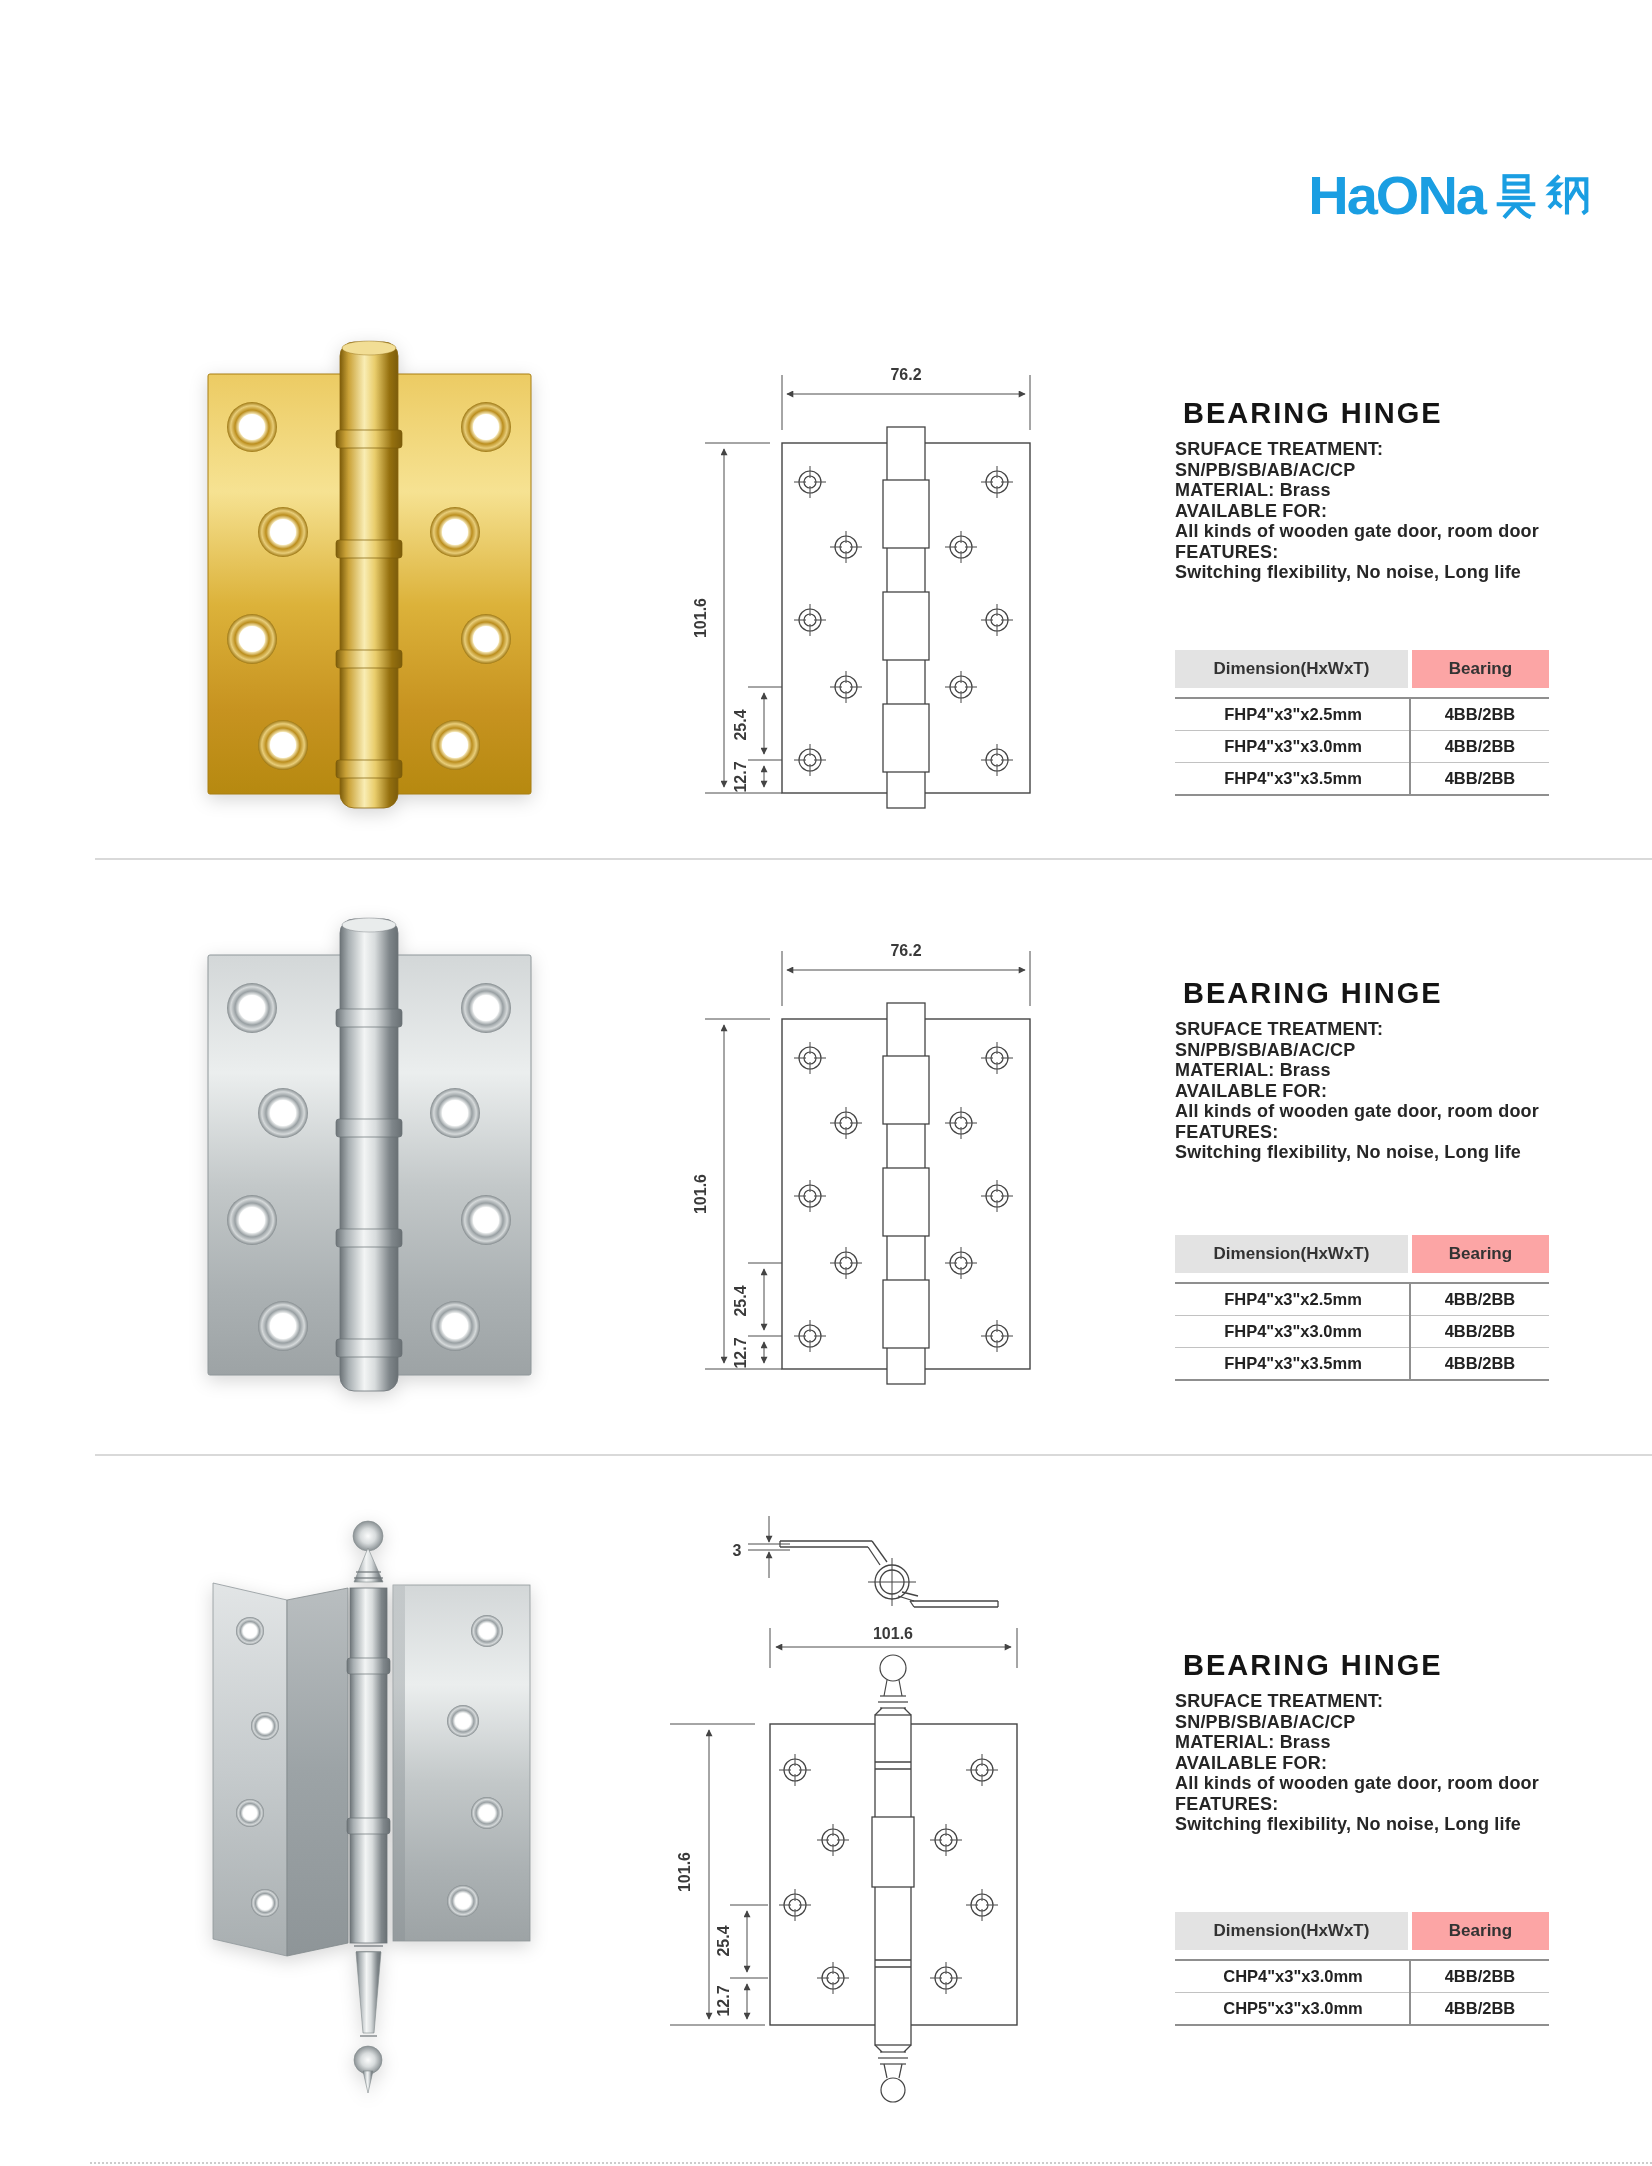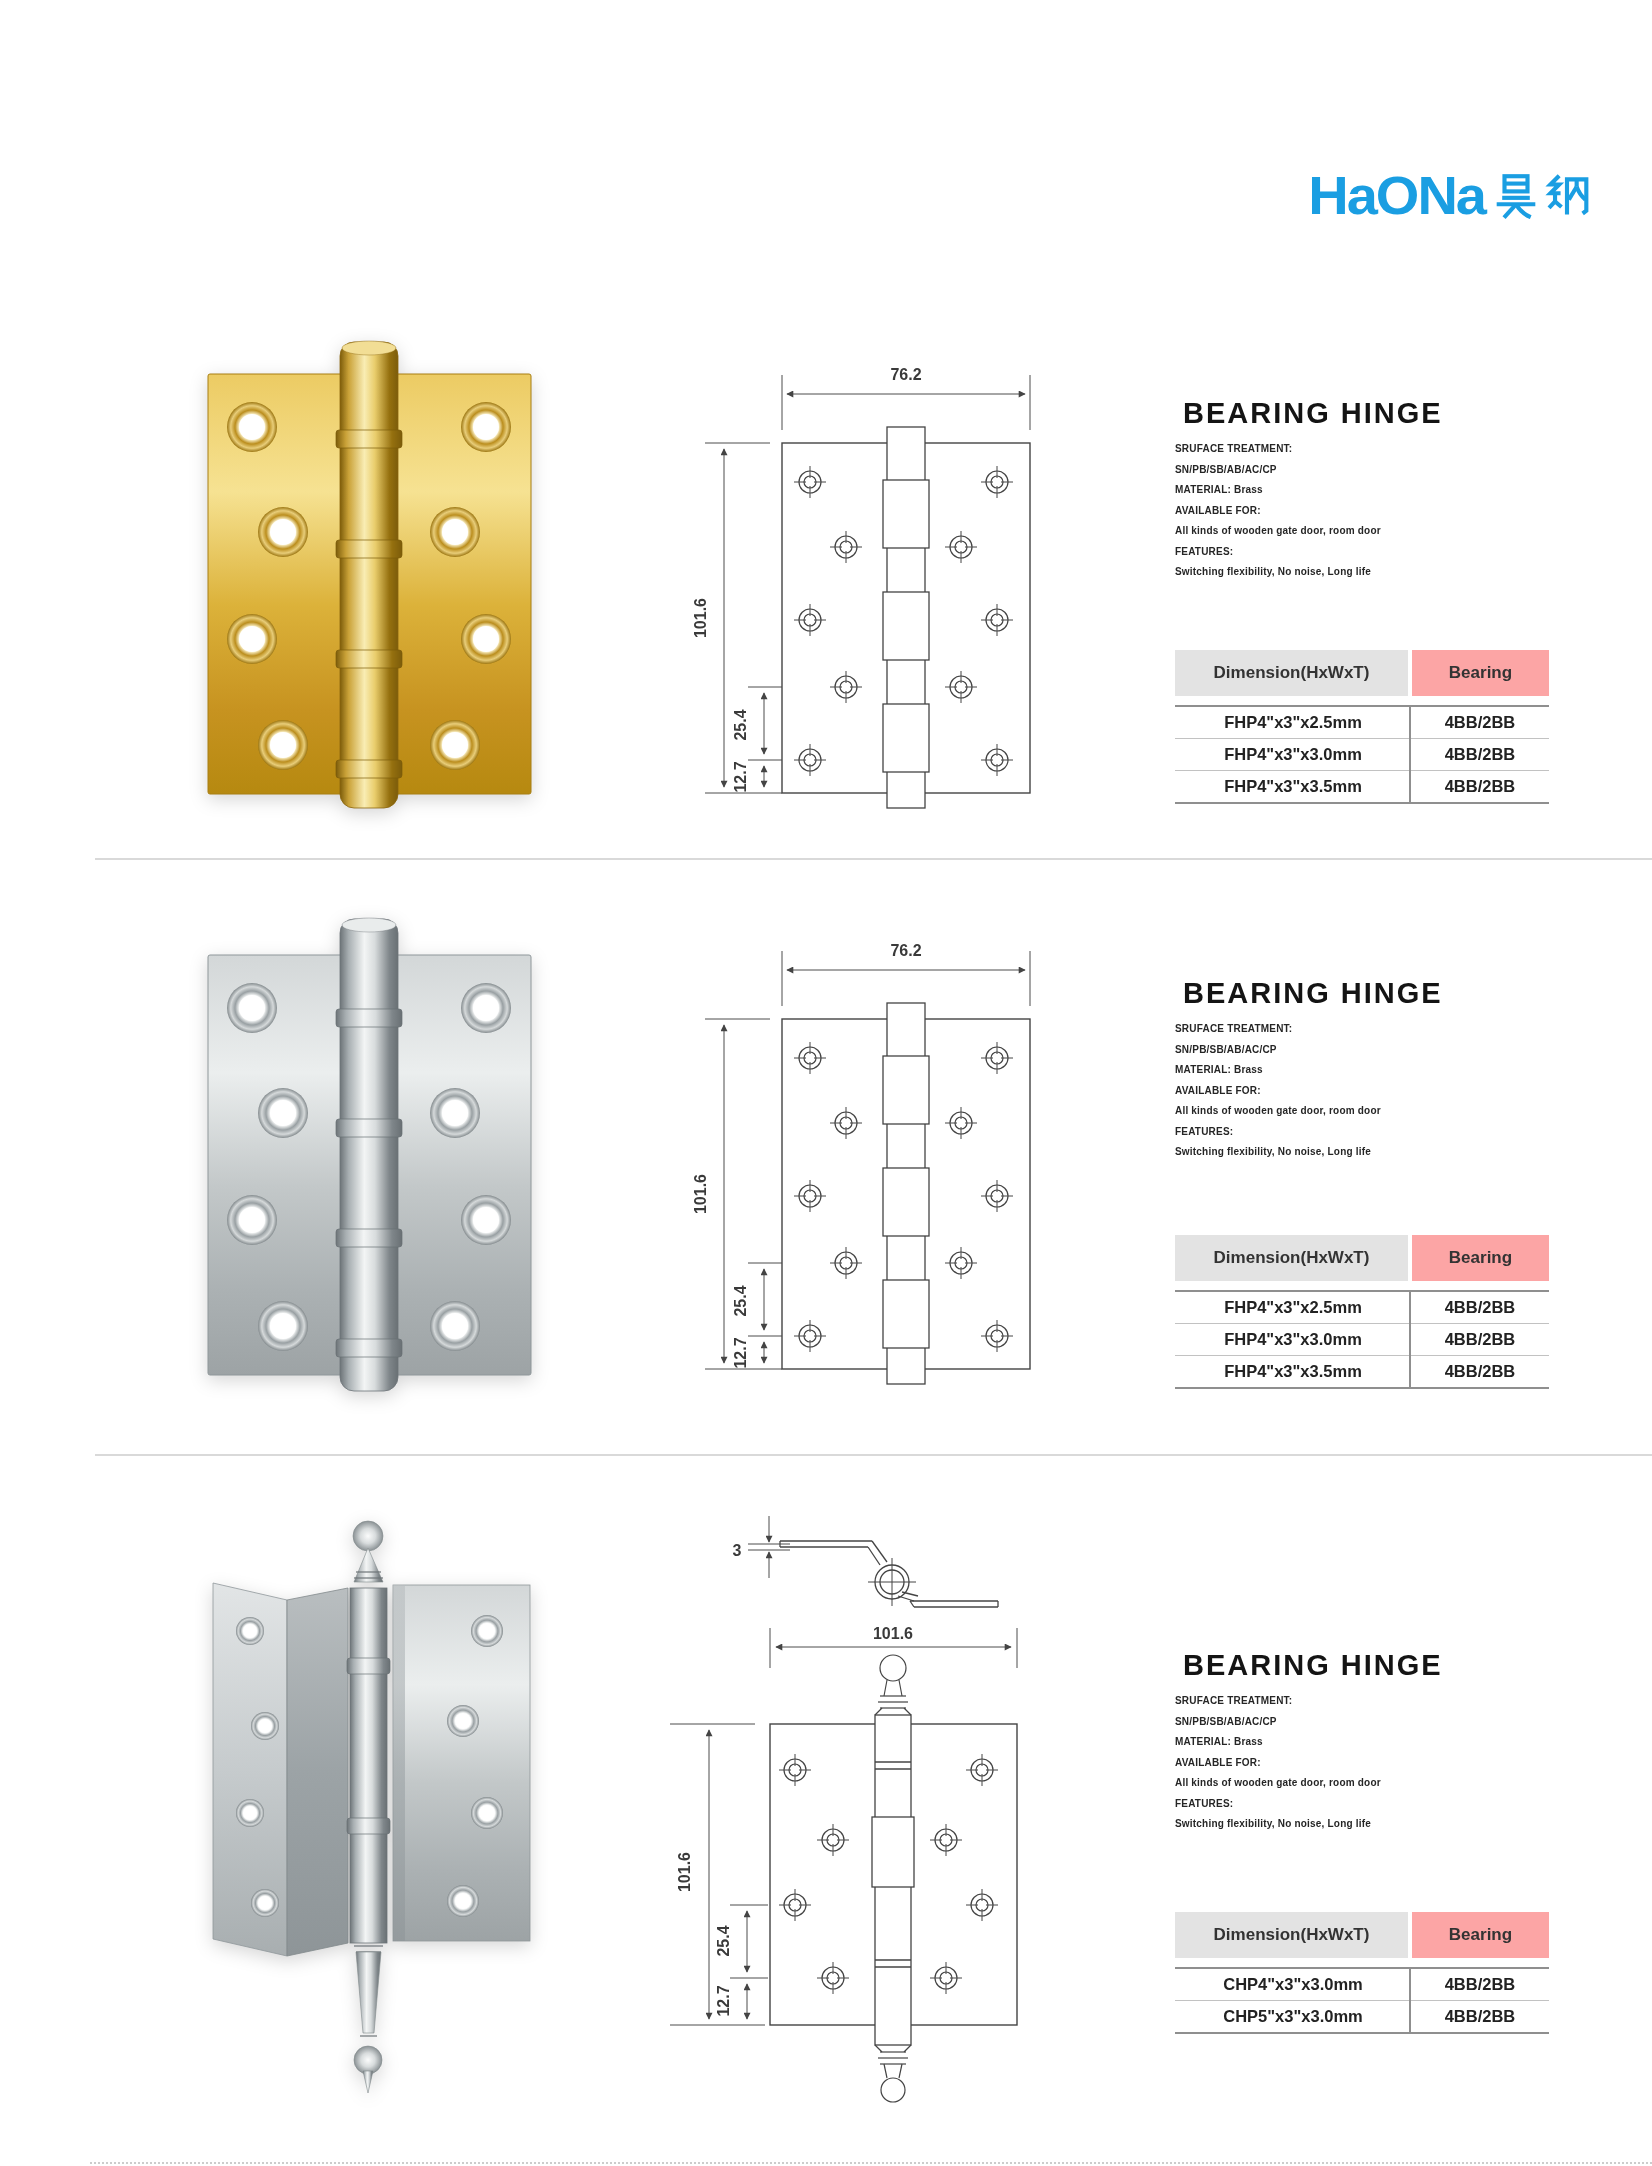--- a/index.html
+++ b/index.html
@@ -13,25 +13,25 @@
   .logo-cjk { display:flex; gap:5px; align-items:center; }
   .logo-cjk svg { display:block; }
   
   .divider { position:absolute; left:95px; right:0; height:2px; background:#d9d9d9; }
   .divider-1 { top:858px; }
   .divider-2 { top:1454px; }
   .bottom-line { position:absolute; left:90px; right:0; bottom:2px; border-top:2px dotted #cccccc; }
   
   .info { position:absolute; width:392px; }
   .info-title { margin:0 0 9px 8px; font-size:29px; font-weight:800; letter-spacing:2px; color:#141414; }
-  .spec-line { font-size:10px; font-weight:700; color:#262626; line-height:20.5px; letter-spacing:0.2px; white-space:nowrap; }
+  .spec-line { font-size:18px; font-weight:700; color:#262626; line-height:20.5px; letter-spacing:0.2px; white-space:nowrap; }
   
   .spec-table { position:absolute; width:374px; }
   .t-head { display:flex; gap:4px; }
-  .th { height:46px; display:flex; align-items:center; justify-content:center; font-size:17px; font-weight:700; color:#333333; }
+  .th { height:38px; display:flex; align-items:center; justify-content:center; font-size:17px; font-weight:700; color:#333333; }
   .th.c1 { width:233px; background:#e3e3e3; }
   .th.c2 { flex:1; background:#fca5a5; }
   .t-body { margin-top:9px; border-top:2px solid #8f8f8f; border-bottom:2px solid #8f8f8f; position:relative; }
   .t-vline { position:absolute; top:0; bottom:0; left:234px; width:2px; background:#8f8f8f; }
   .t-row { display:flex; height:31px; border-bottom:1px solid #c2c2c2; }
   .t-row:last-child { border-bottom:none; }
   .td { display:flex; align-items:center; justify-content:center; font-size:16.5px; font-weight:700; color:#222222; }
   .td.c1 { width:236px; }
   .td.c2 { flex:1; }
   

